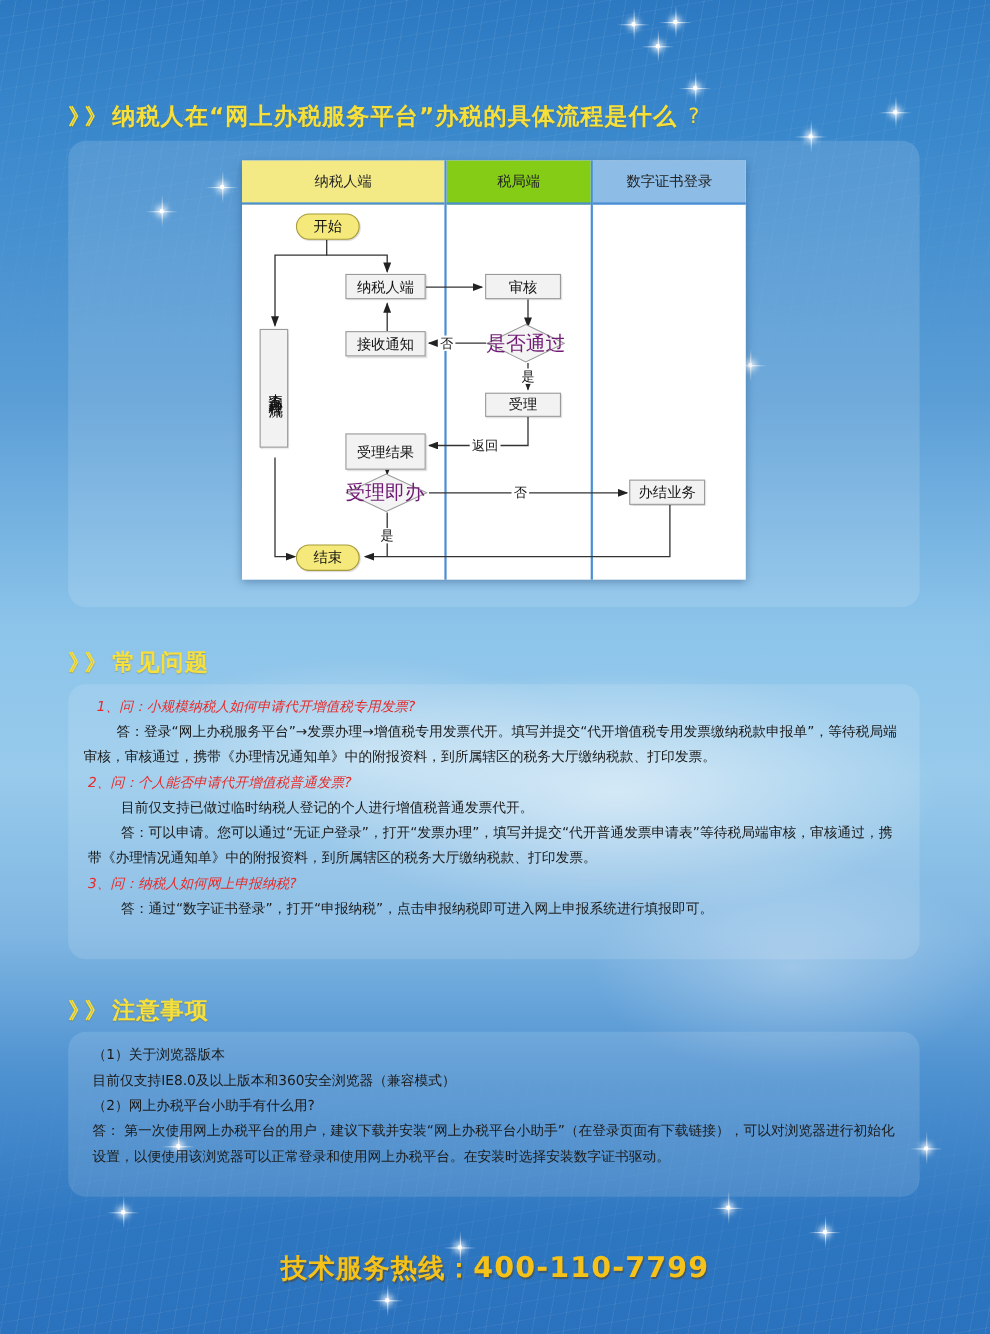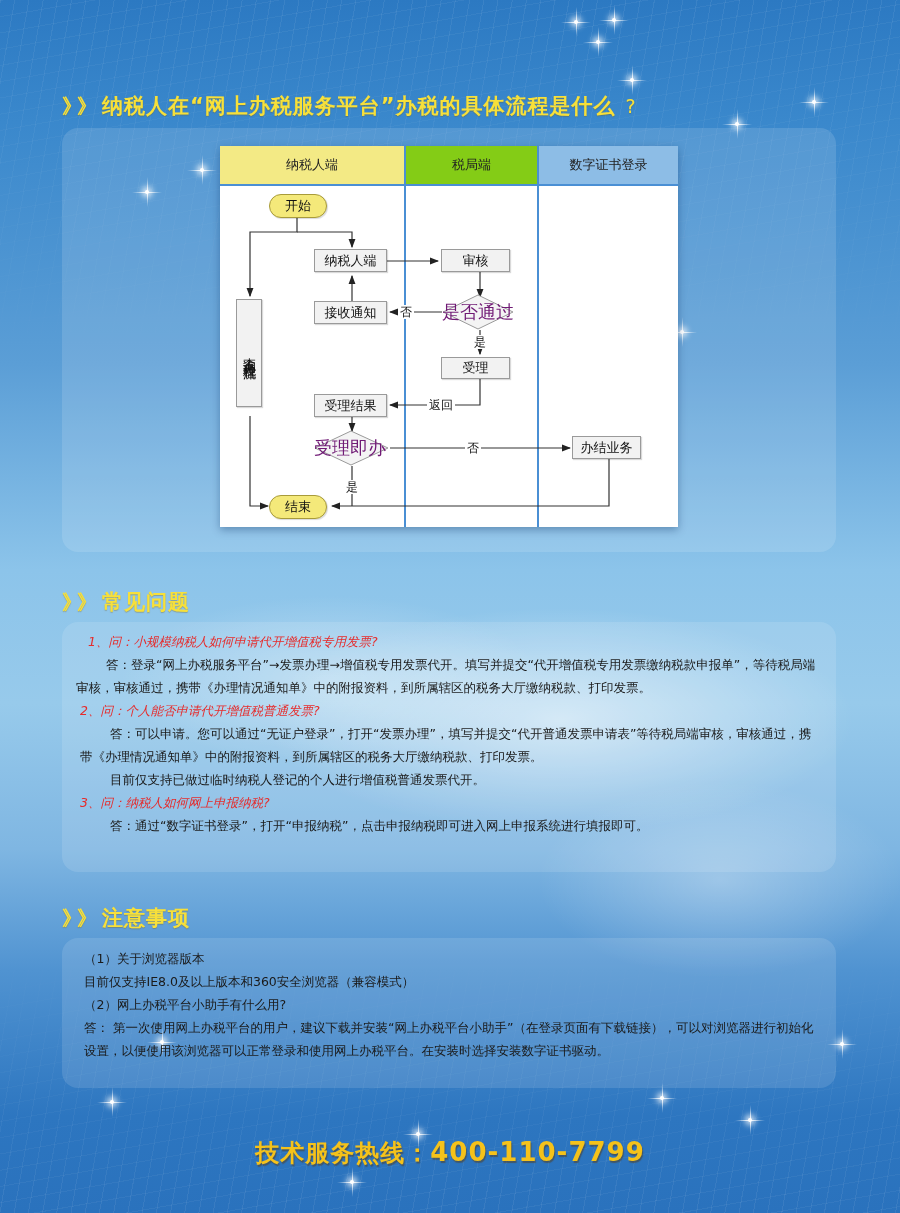--- a/index.html
+++ b/index.html
@@ -152,21 +152,21 @@
   <div class="node" style="left:221px;top:103px;width:69px;height:23px">审核</div>
   <div class="diamond" style="left:222px;top:148px;width:72px;height:36px">
     <svg width="72" height="36">
         <polygon points="36,1 71,18 36,35 1,18" fill="#f4f4f4" stroke="#9a9a9a"></polygon>
       </svg>
     <span>是否通过</span>
   </div>
   <div class="node" style="left:94px;top:155px;width:73px;height:23px">接收通知</div>
   <div class="node vertical" style="left:16px;top:153px;width:26px;height:108px;font-size:13px">查询办税流程</div>
   <div class="node" style="left:221px;top:211px;width:69px;height:22px">受理</div>
-  <div class="node" style="left:94px;top:248px;width:73px;height:23px">受理结果</div>
+  <div class="node" style="left:94px;top:248px;width:73px;height:33px">受理结果</div>
   <div class="diamond" style="left:94px;top:284px;width:75px;height:36px">
     <svg width="75" height="36">
         <polygon points="37,1 74,18 37,35 1,18" fill="#f4f4f4" stroke="#9a9a9a"></polygon>
       </svg>
     <span>受理即办</span>
   </div>
   <div class="node" style="left:352px;top:290px;width:69px;height:23px">办结业务</div>
   <div class="node terminal" style="left:49px;top:349px;width:58px;height:24px">结束</div>
 
   <div class="edge-label" style="left:178px;top:159px">否</div>
@@ -179,22 +179,22 @@
 <div class="section-title" style="top:588px">
   <span class="chev">》》</span>
   <span>常见问题</span>
 </div>
 <div class="panel" id="panel-faq"></div>
 
 <div class="textblock" style="top:630px">
   <p class="qline" style="padding-left:6px">1、问：小规模纳税人如何申请代开增值税专用发票?</p>
   <p class="indent" style="margin-left:-6px">答：登录“网上办税服务平台”→发票办理→增值税专用发票代开。填写并提交“代开增值税专用发票缴纳税款申报单”，等待税局端审核，审核通过，携带《办理情况通知单》中的附报资料，到所属辖区的税务大厅缴纳税款、打印发票。</p>
   <p class="qline" style="margin-left:-2px">2、问：个人能否申请代开增值税普通发票?</p>
+  <p class="indent" style="margin-left:-2px">目前仅支持已做过临时纳税人登记的个人进行增值税普通发票代开。</p>
   <p class="indent" style="margin-left:-2px">答：可以申请。您可以通过“无证户登录”，打开“发票办理”，填写并提交“代开普通发票申请表”等待税局端审核，审核通过，携带《办理情况通知单》中的附报资料，到所属辖区的税务大厅缴纳税款、打印发票。</p>
-  <p class="indent" style="margin-left:-2px">目前仅支持已做过临时纳税人登记的个人进行增值税普通发票代开。</p>
   <p class="qline" style="margin-left:-2px">3、问：纳税人如何网上申报纳税?</p>
   <p class="indent" style="margin-left:-2px">答：通过“数字证书登录”，打开“申报纳税”，点击申报纳税即可进入网上申报系统进行填报即可。</p>
 </div>
 
 <div class="section-title" style="top:904px">
   <span class="chev">》》</span>
   <span>注意事项</span>
 </div>
 <div class="panel" id="panel-notes"></div>
 

